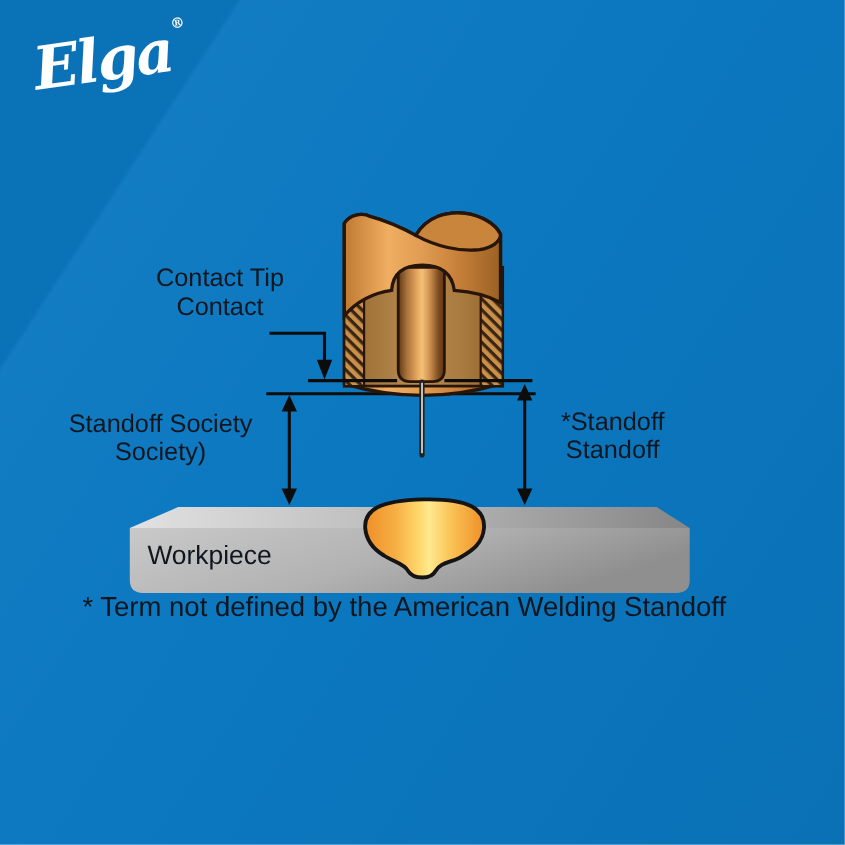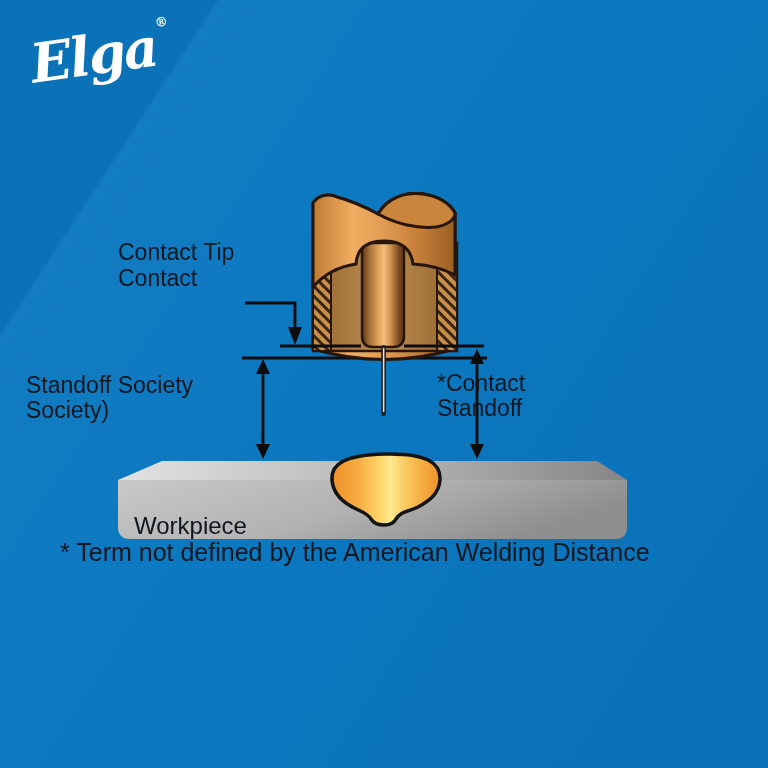--- a/index.html
+++ b/index.html
@@ -21,27 +21,28 @@
     transform:rotate(-8deg);
     letter-spacing:-2px;
     white-space:nowrap;
   }
   .logo sup{font-size:13px;letter-spacing:0;vertical-align:38px;margin-left:2px;}
   svg{position:absolute;left:0;top:0;}
   .lbl{
     position:absolute;
     color:#10161e;
     font-size:23px;line-height:25px;
+    text-align:center;
     font-weight:400;
   }
   .lbl div{white-space:nowrap;}
   .lbl-setback{left:118px;top:239px;width:164px;line-height:26px;}
   .lbl-standoff{left:26px;top:373px;width:240px;}
   .lbl-tiptowork{left:437px;top:371px;width:240px;}
-  .lbl-workpiece{left:134px;top:513px;width:200px;text-align:left;font-size:24px;}
+  .lbl-workpiece{left:134px;top:493px;width:200px;text-align:left;font-size:24px;}
   .lbl-footnote{left:60px;top:540px;width:615px;font-size:25px;}
 </style>
 </head>
 <body>
 
 <div class="canvas">
 
   <div class="logo"><span>Elga</span><sup>®</sup></div>
 
   <svg width="768" height="768" viewBox="0 0 768 768">
@@ -155,21 +156,21 @@
     <div>Contact Tip</div>
     <div>Contact</div>
   </div>
 
   <div class="lbl lbl-standoff">
     <div>Standoff Society</div>
     <div>Society)</div>
   </div>
 
   <div class="lbl lbl-tiptowork">
-    <div>*Contact</div>
+    <div>*Standoff</div>
     <div>Standoff</div>
   </div>
 
   <div class="lbl lbl-workpiece">Workpiece</div>
 
-  <div class="lbl lbl-footnote">* Term not defined by the American Welding Distance</div>
+  <div class="lbl lbl-footnote">* Term not defined by the American Welding Standoff</div>
 
 </div>
 
 </body></html>

